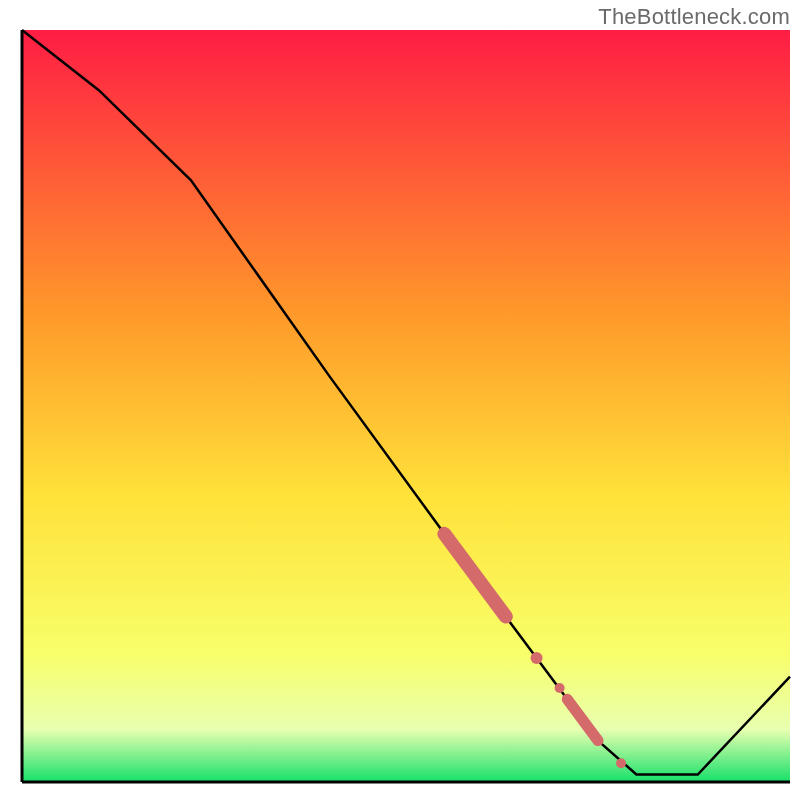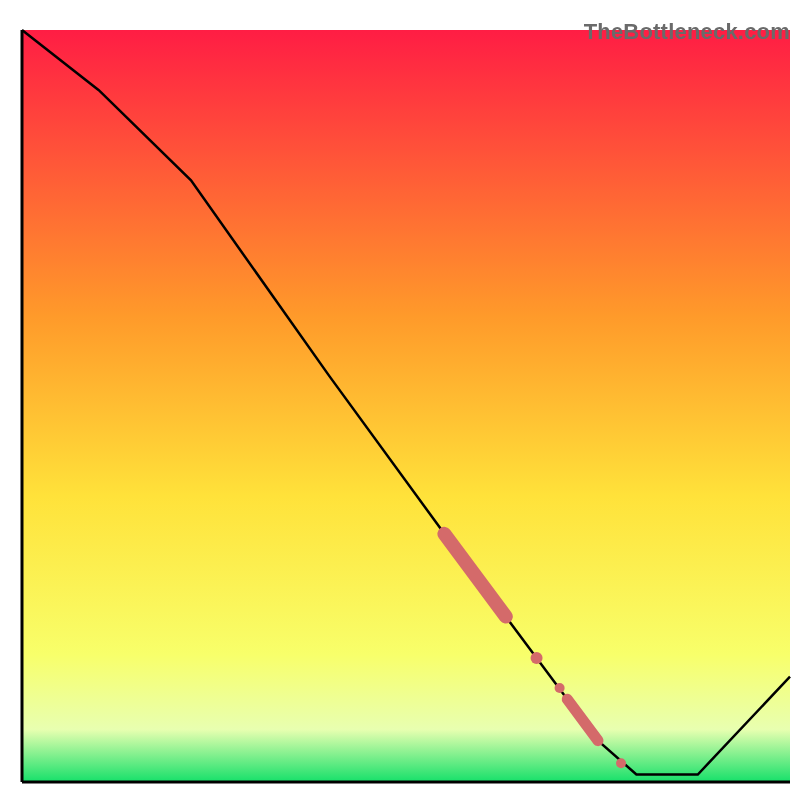--- a/index.html
+++ b/index.html
@@ -11,24 +11,24 @@
     background: #ffffff;
     font-family: Arial, Helvetica, sans-serif;
   }
   .container {
     position: relative;
     width: 800px;
     height: 800px;
   }
   .watermark {
     position: absolute;
-    top: 19px;
+    top: 4px;
     right: 10px;
     font-size: 22px;
-    font-weight: 700;
+    font-weight: 400;
     color: #6a6a6a;
     letter-spacing: 0.2px;
     z-index: 10;
   }
   svg {
     display: block;
   }
 </style>
 </head>
 <body>

